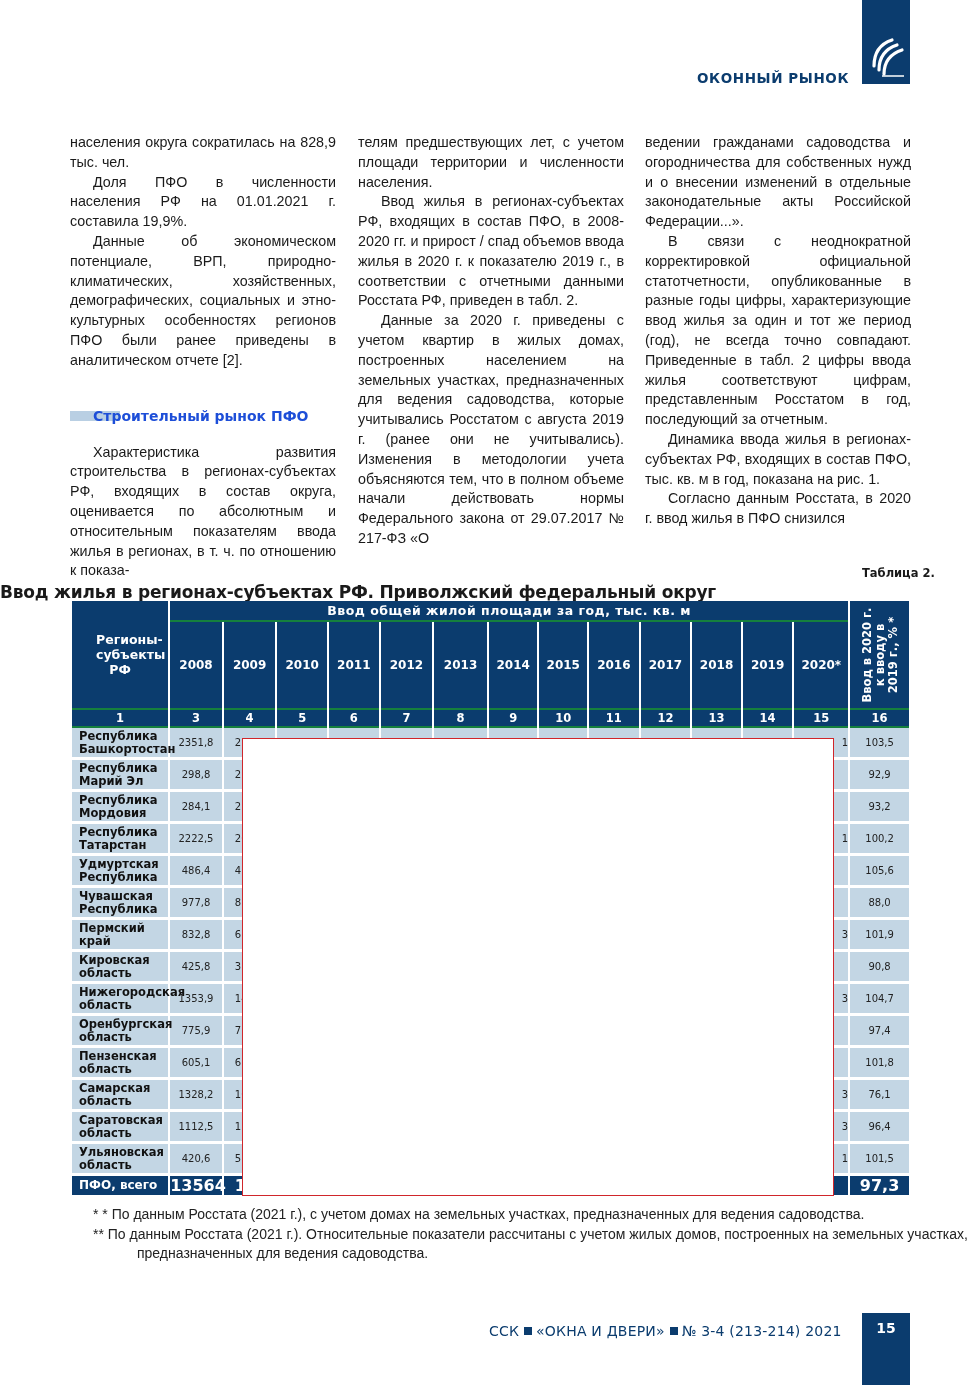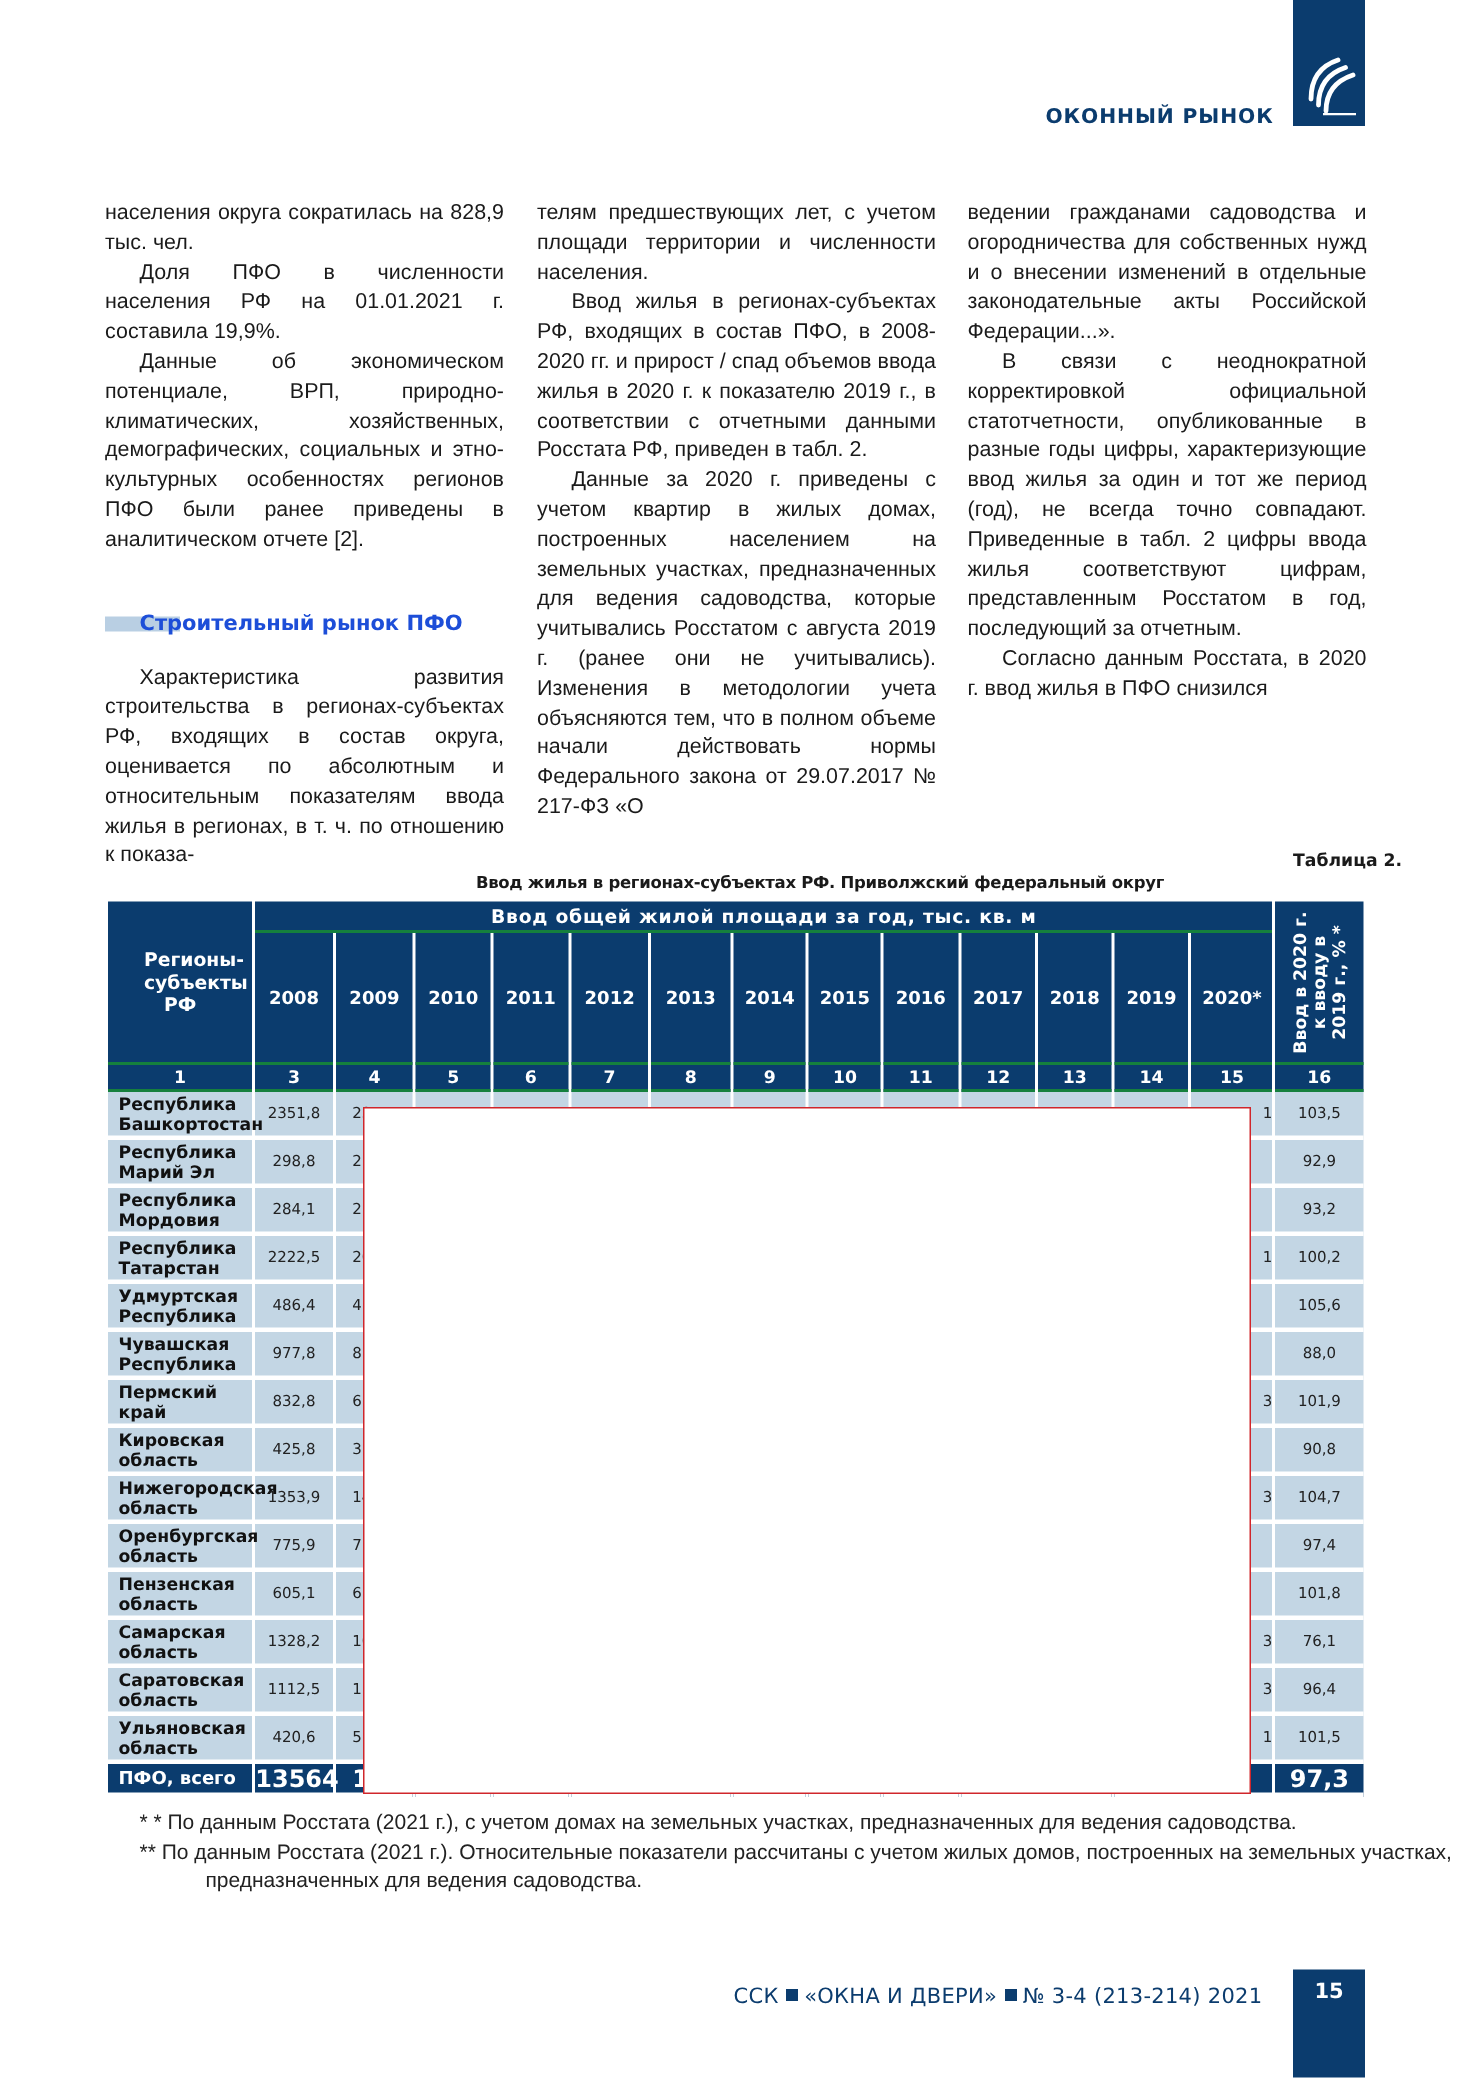--- a/index.html
+++ b/index.html
@@ -14,21 +14,21 @@
   .col p.ind { text-indent:23px; }
   .col1 { left:70px; }
   .col2 { left:358px; }
   .col3 { left:645px; }
 
   .subhead { position:relative; margin:38px 0 14px 0; height:20px; }
   .subhead .bar { position:absolute; left:0; top:2px; width:50px; height:10px; background:#b9cfe3; }
   .subhead .txt { position:absolute; left:23px; top:-2px; font-weight:bold; font-size:14px; font-family:"DejaVu Sans", sans-serif; color:#1d4ed8; white-space:nowrap; }
 
   .table-num { position:absolute; left:836px; top:566px; font-size:11.5px; font-weight:bold; font-family:"DejaVu Sans", sans-serif;margin-left:26px; }
-  .table-title { position:absolute; left:0; width:776px; top:582px; text-align:right; font-size:11px; font-weight:bold; font-family:"DejaVu Sans", sans-serif; letter-spacing:-0.2px; }
+  .table-title { position:absolute; left:0; width:776px; top:582px; text-align:left; font-size:17px; font-weight:bold; font-family:"DejaVu Sans", sans-serif; letter-spacing:-0.2px; }
 
   table.data { position:absolute; left:70px; top:601px; width:841px; border-collapse:separate; border-spacing:2px 0; table-layout:fixed; font-family:"DejaVu Sans", sans-serif; }
   table.data th { background:#0b3c6e; color:#fff; font-weight:bold; font-size:12px; padding:0; border-bottom:2px solid #15803d; }
   table.data th.group { height:19px; font-size:12.5px; letter-spacing:0.5px; }
   table.data th.year { height:86px; }
   table.data th.idx { height:16px; font-size:11.5px; }
   table.data th.rot { position:relative; }
   table.data th.rot div { position:absolute; left:50%; top:50%; transform:translate(-50%,-50%) rotate(-90deg); white-space:nowrap; font-size:11.5px; line-height:13px; text-align:center; }
   table.data td { background:#c3d6e4; font-size:10px; text-align:center; height:29px; padding:0; border-bottom:3px solid #fff; color:#222; }
   table.data td.reg { text-align:left; font-weight:bold; font-size:11.5px; line-height:12.5px; padding-left:7px; color:#111; }
@@ -73,20 +73,21 @@
 
 <div class="col col2">
   <p>телям предшествующих лет, с учетом площади территории и численности населения.</p>
   <p class="ind">Ввод жилья в регионах-субъектах РФ, входящих в состав ПФО, в 2008-2020 гг. и прирост / спад объемов ввода жилья в 2020 г. к показателю 2019 г., в соответствии с отчетными данными Росстата РФ, приведен в табл. 2.</p>
   <p class="ind">Данные за 2020 г. приведены с учетом квартир в жилых домах, построенных населением на земельных участках, предназначенных для ведения садоводства, которые учитывались Росстатом с августа 2019 г. (ранее они не учитывались). Изменения в методологии учета объясняются тем, что в полном объеме начали действовать нормы Федерального закона от 29.07.2017 № 217-ФЗ «О</p>
 </div>
 
 <div class="col col3">
   <p>ведении гражданами садоводства и огородничества для собственных нужд и о внесении изменений в отдельные законодательные акты Российской Федерации...».</p>
   <p class="ind">В связи с неоднократной корректировкой официальной статотчетности, опубликованные в разные годы цифры, характеризующие ввод жилья за один и тот же период (год), не всегда точно совпадают. Приведенные в табл. 2 цифры ввода жилья соответствуют цифрам, представленным Росстатом в год, последующий за отчетным.</p>
+  <p class="ind">Динамика ввода жилья в регионах-субъектах РФ, входящих в состав ПФО, тыс. кв. м в год, показана на рис. 1.</p>
   <p class="ind">Согласно данным Росстата, в 2020 г. ввод жилья в ПФО снизился</p>
 </div>
 
 <div class="table-num">Таблица 2.</div>
 <div class="table-title">Ввод жилья в регионах-субъектах РФ. Приволжский федеральный округ</div>
 
 <table class="data">
   <colgroup>
     <col style="width:95px">
       <col style="width:51px">

